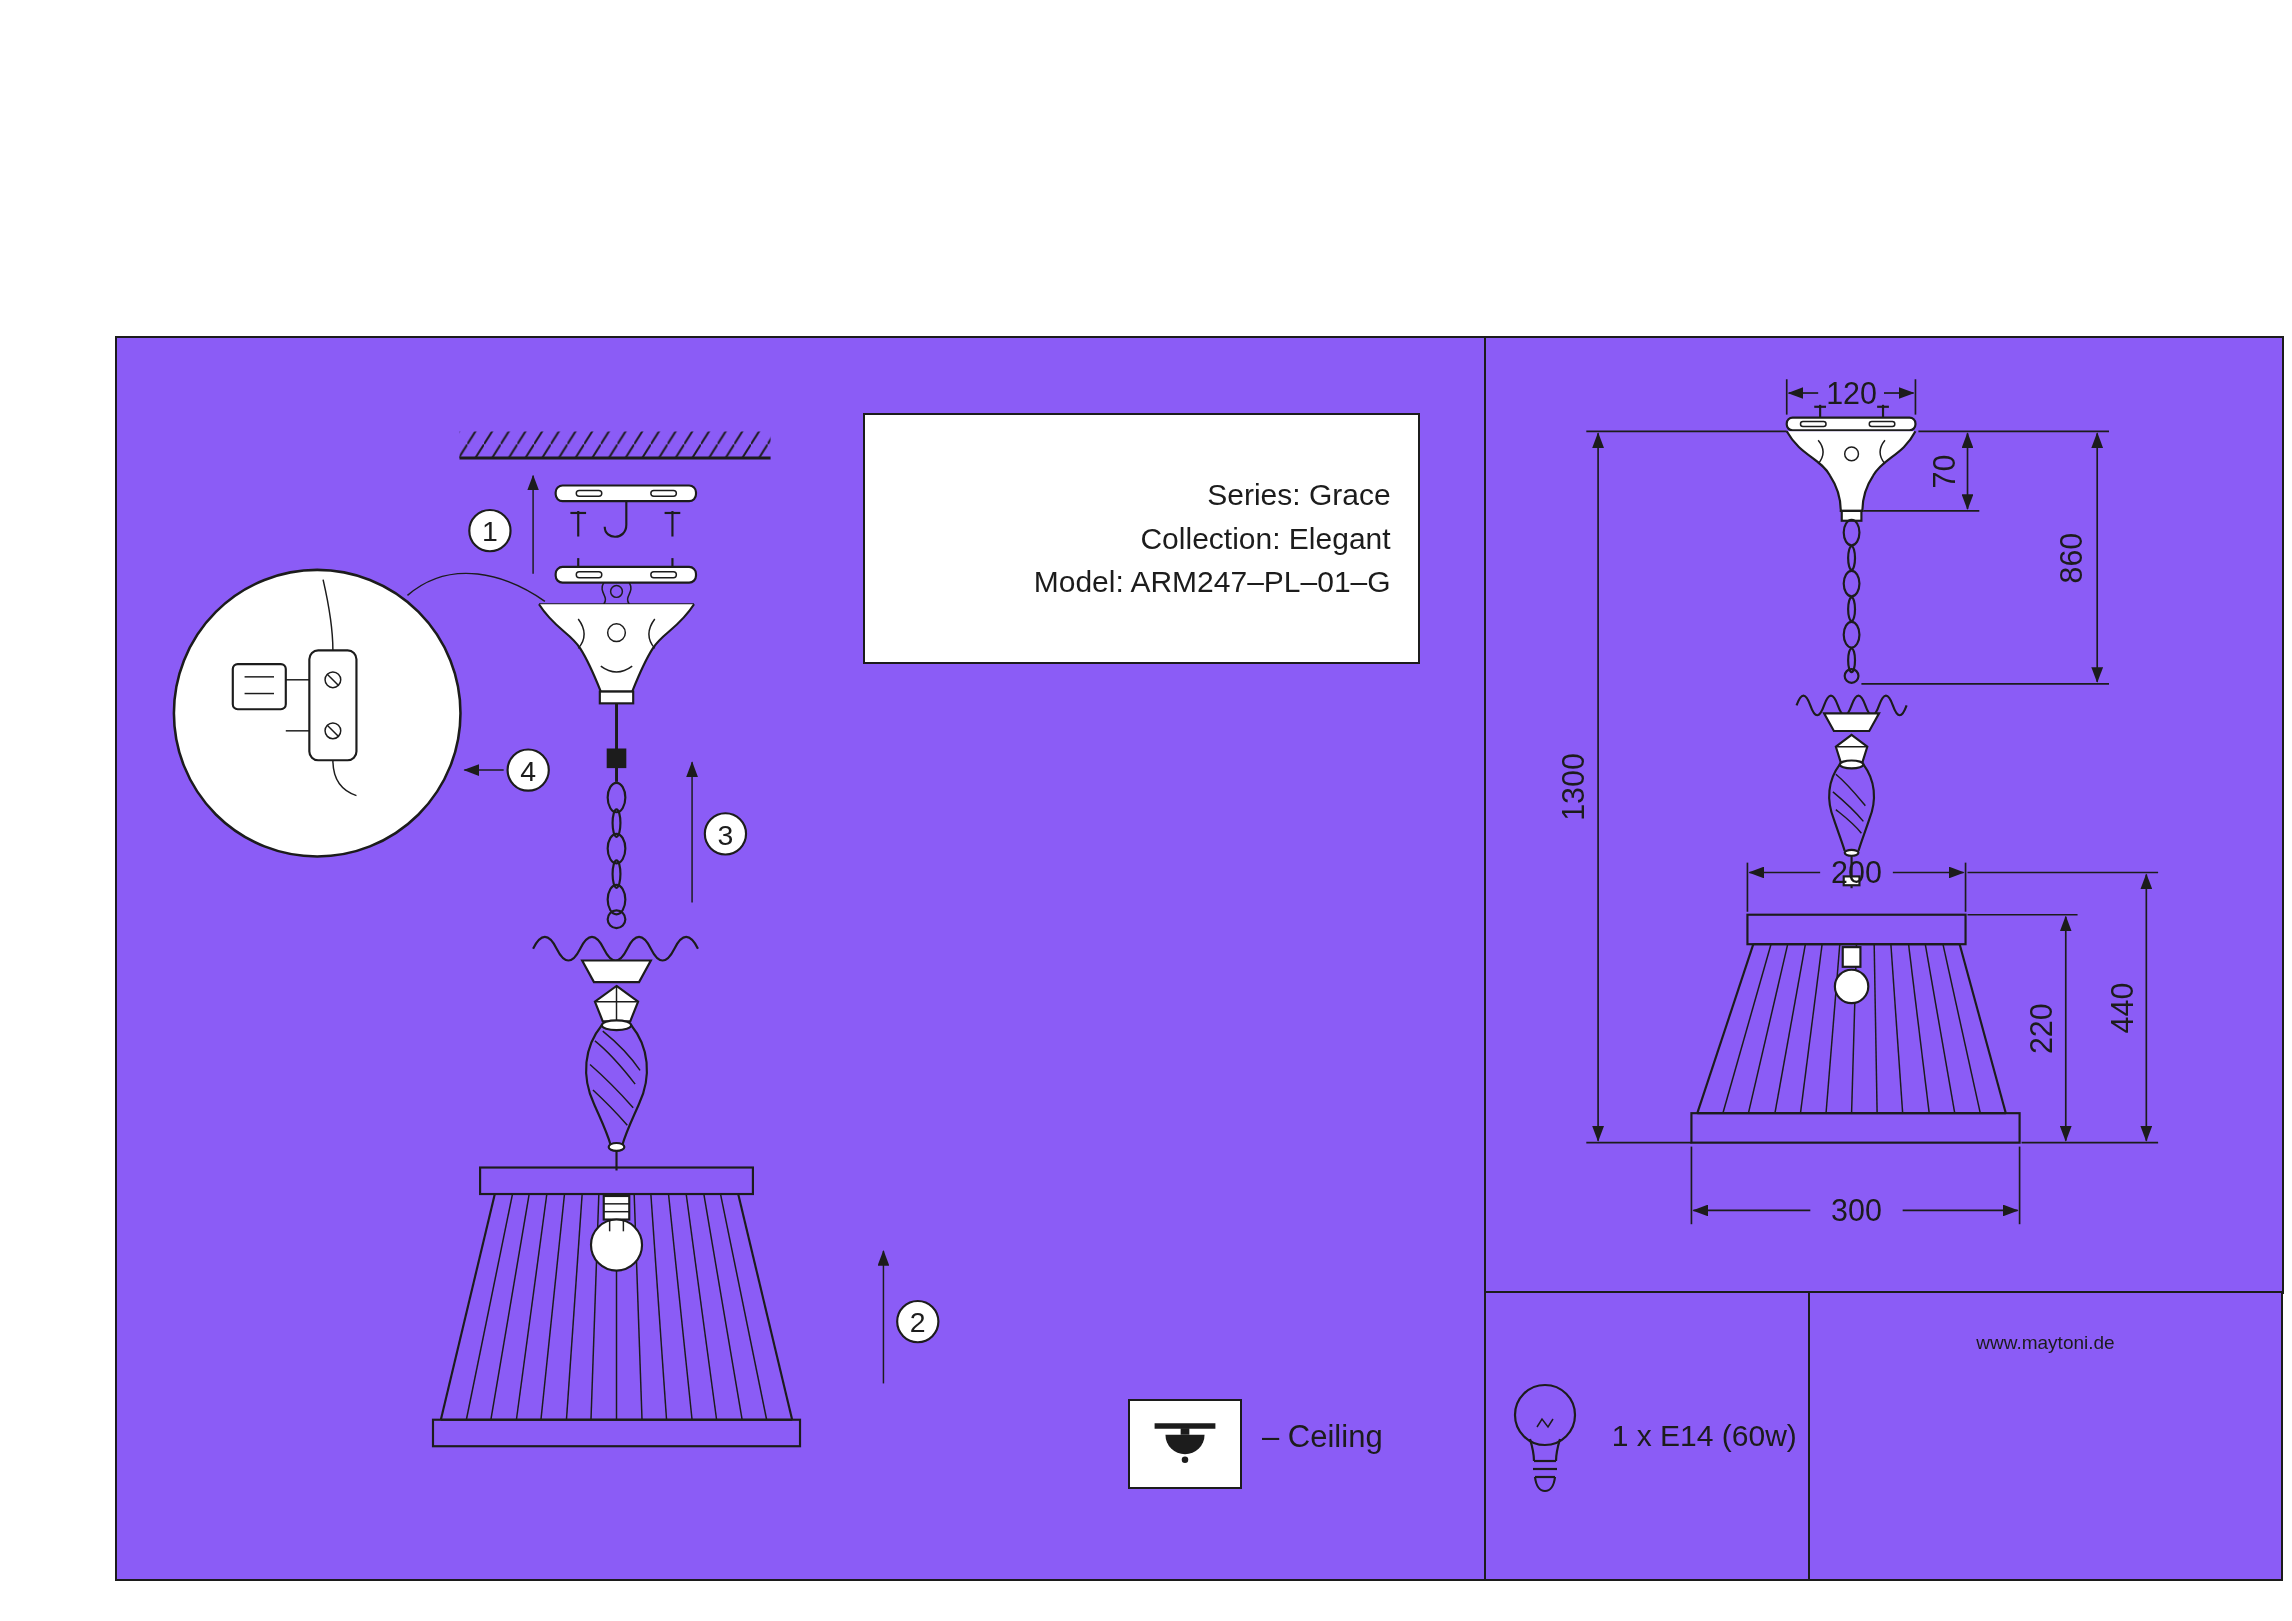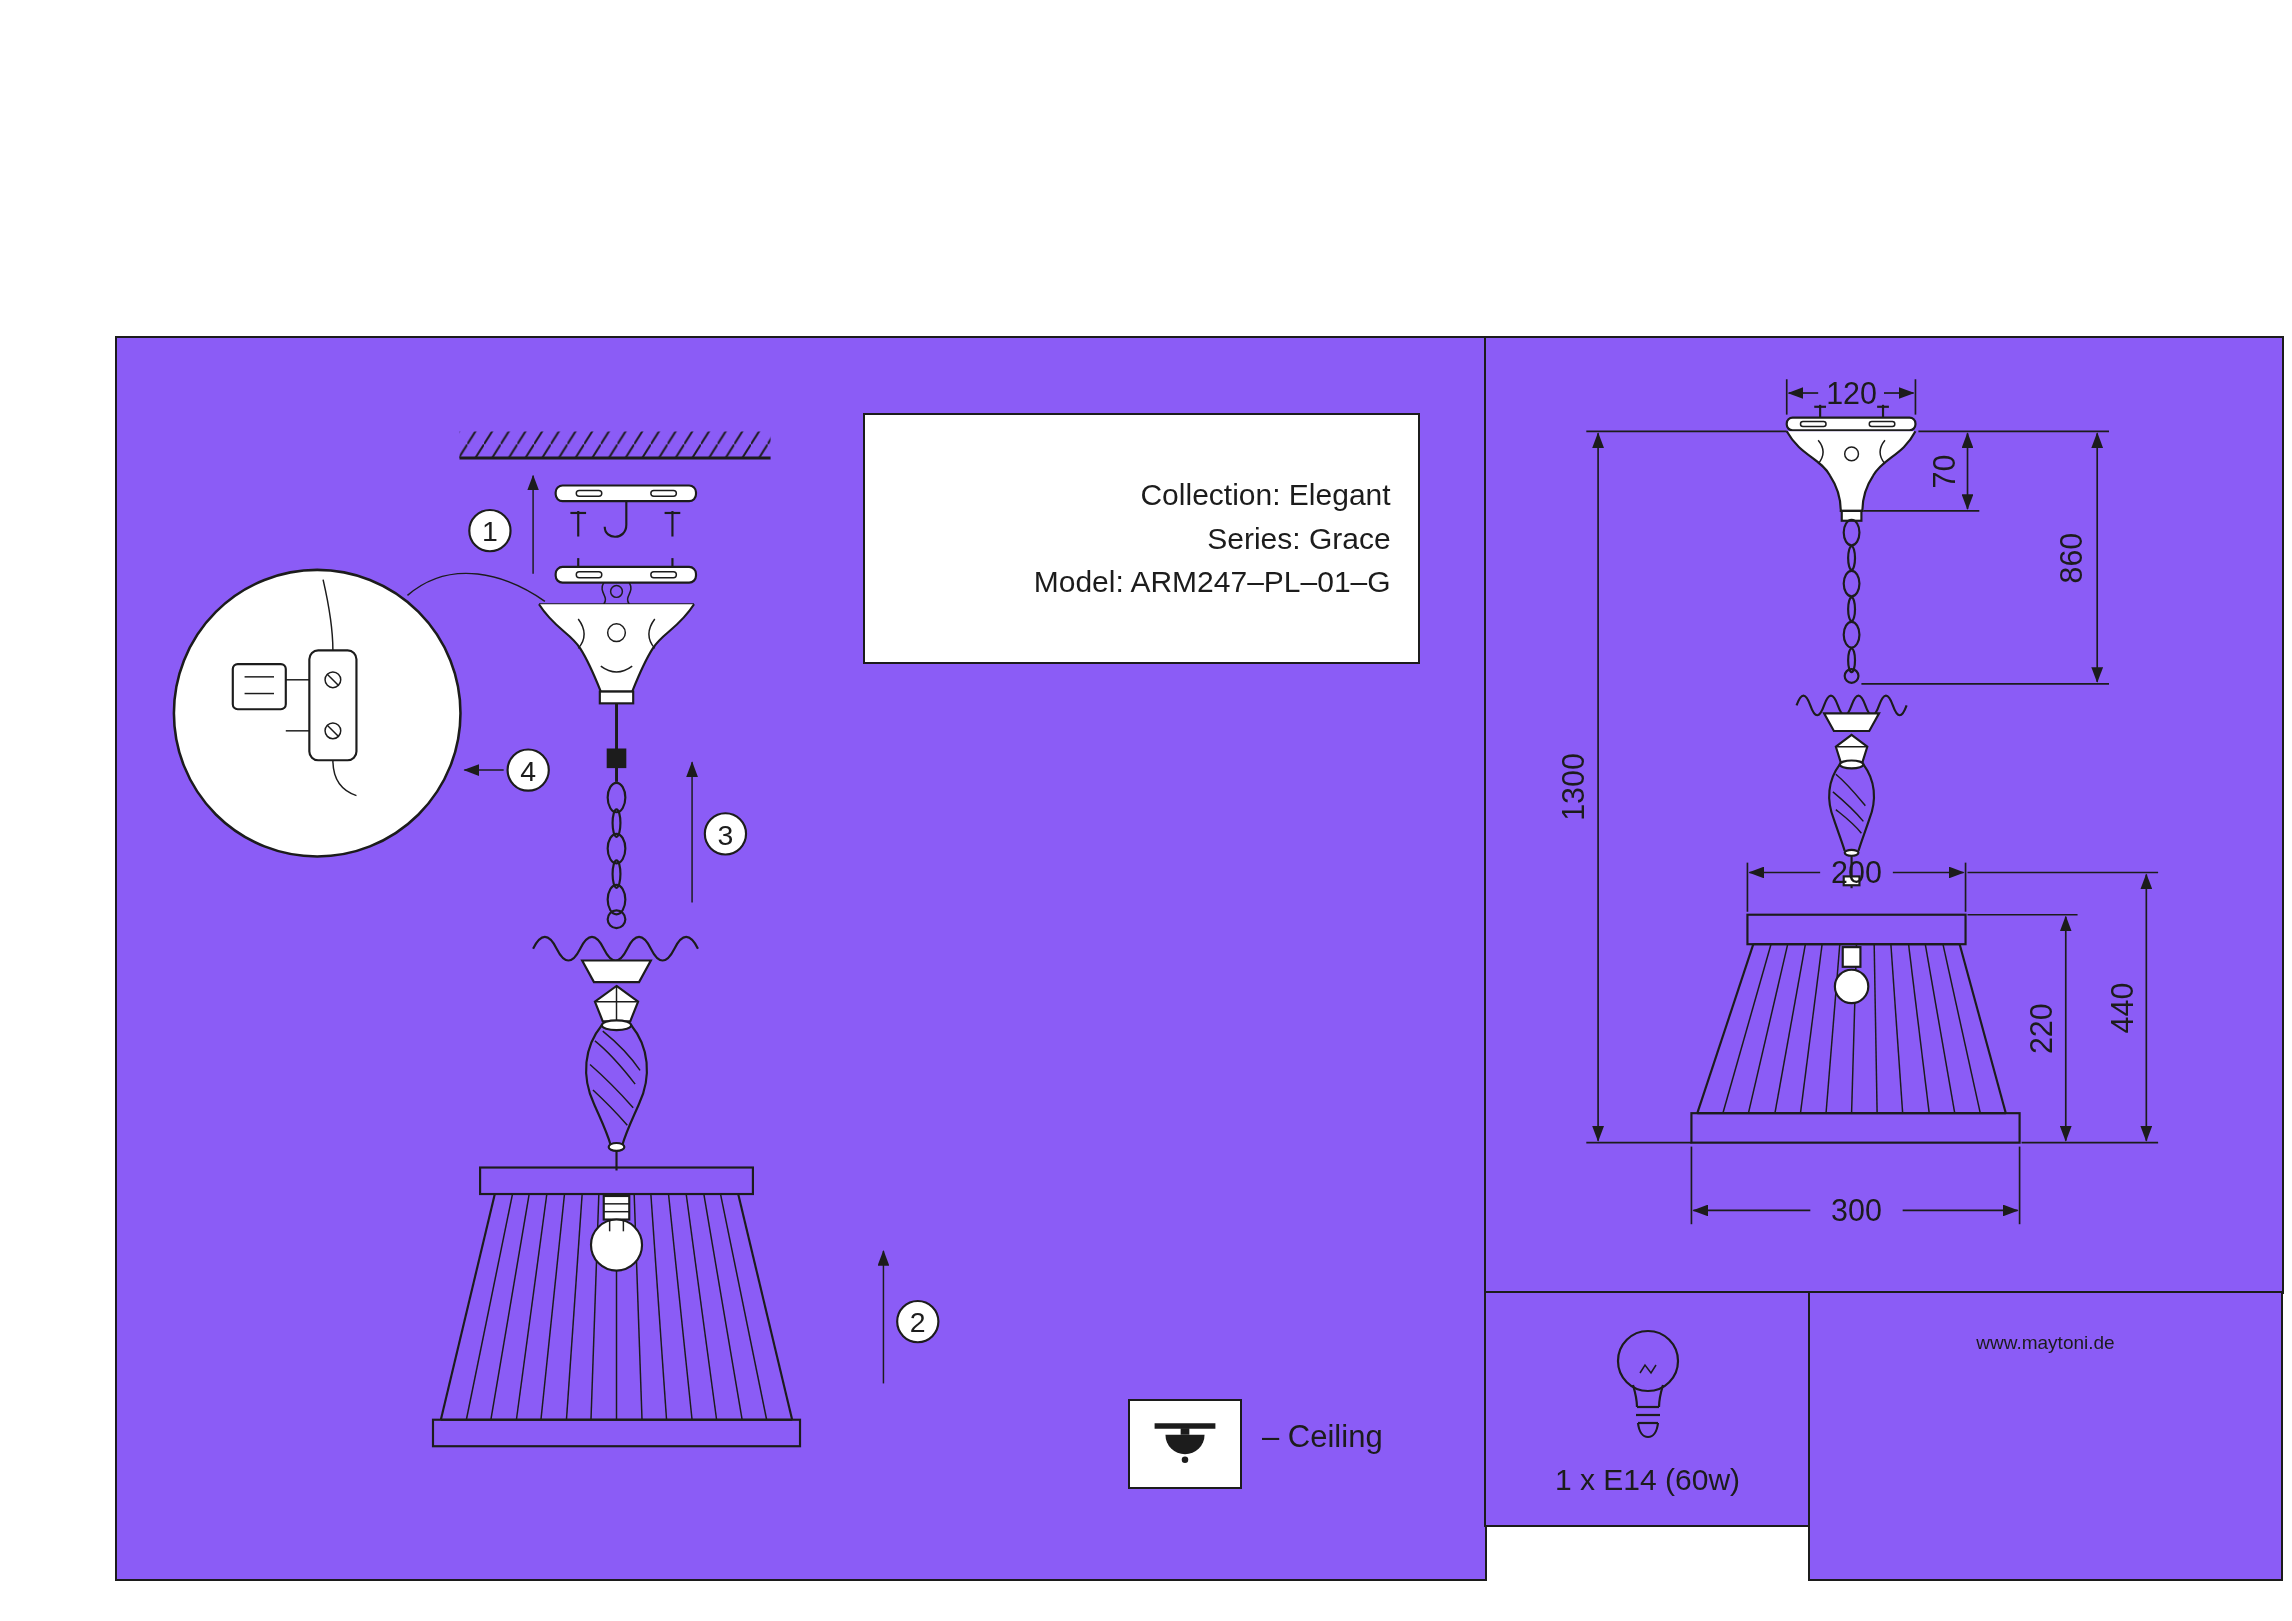--- a/index.html
+++ b/index.html
@@ -3,22 +3,22 @@
 <meta charset="utf-8">
 <style>
   html,body{margin:0;padding:0;background:#fff;}
   .page{position:relative;width:2293px;height:1621px;background:#fff;overflow:hidden;
         font-family:"Liberation Sans",sans-serif;color:#1c1c1c;}
   .title{position:absolute;top:133px;left:0;width:100%;text-align:center;
          font-size:95px;font-weight:400;letter-spacing:1px;color:#111;}
   .panel{position:absolute;border:2.9px solid #1c1c1c;box-sizing:border-box;background:#8b5cf6;}
   .left-panel{left:115px;top:336px;width:1372px;height:1245px;}
   .right-panel{left:1484px;top:336px;width:800px;height:958px;}
-  .bulb-panel{left:1484px;top:1291px;width:327px;height:236px;
-              display:flex;flex-direction:column;align-items:center;justify-content:center;gap:19.6px;}
+  .bulb-panel{left:1484px;top:1291px;width:327px;height:290px;
+              display:flex;flex-direction:row;align-items:center;justify-content:center;gap:19.6px;}
   .brand-panel{left:1808px;top:1291px;width:475px;height:290px;
                display:flex;flex-direction:column;align-items:center;justify-content:space-between;
                padding:39px 0 41px;}
   .fill-svg{position:absolute;inset:0;width:100%;height:100%;}
 
   
   .ln{fill:none;stroke:#1c1c1c;stroke-width:2.2;}
   .ln1{fill:none;stroke:#1c1c1c;stroke-width:1.5;}
   .ln3{fill:none;stroke:#1c1c1c;stroke-width:3;}
   .wt{fill:#ffffff;stroke:#1c1c1c;stroke-width:2.2;}
@@ -202,22 +202,22 @@
 
       <g>
         <line x1="781" y1="930" x2="781" y2="1065" class="ln1" marker-start="url(#arrL)"></line>
         <circle cx="816" cy="1002" r="21" class="wt"></circle>
         <text x="816" y="1013" class="callout-num">2</text>
       </g>
     </svg>
   </div>
 
   <div class="info-box">
+    <div>Series: Grace</div>
     <div>Collection: Elegant</div>
-    <div>Series: Grace</div>
     <div>Model: ARM247–PL–01–G</div>
   </div>
 
   <div class="mount-box">
     <svg width="76" height="57" viewBox="0 0 70 52">
       <line x1="7" y1="9" x2="63" y2="9" stroke="#1c1c1c" stroke-width="5"></line>
       <rect x="31" y="11" width="8" height="6" class="blk"></rect>
       <path d="M17,17 a18,18 0 0 0 36,0 z" class="blk"></path>
       <circle cx="35" cy="40" r="3" class="blk"></circle>
     </svg>

